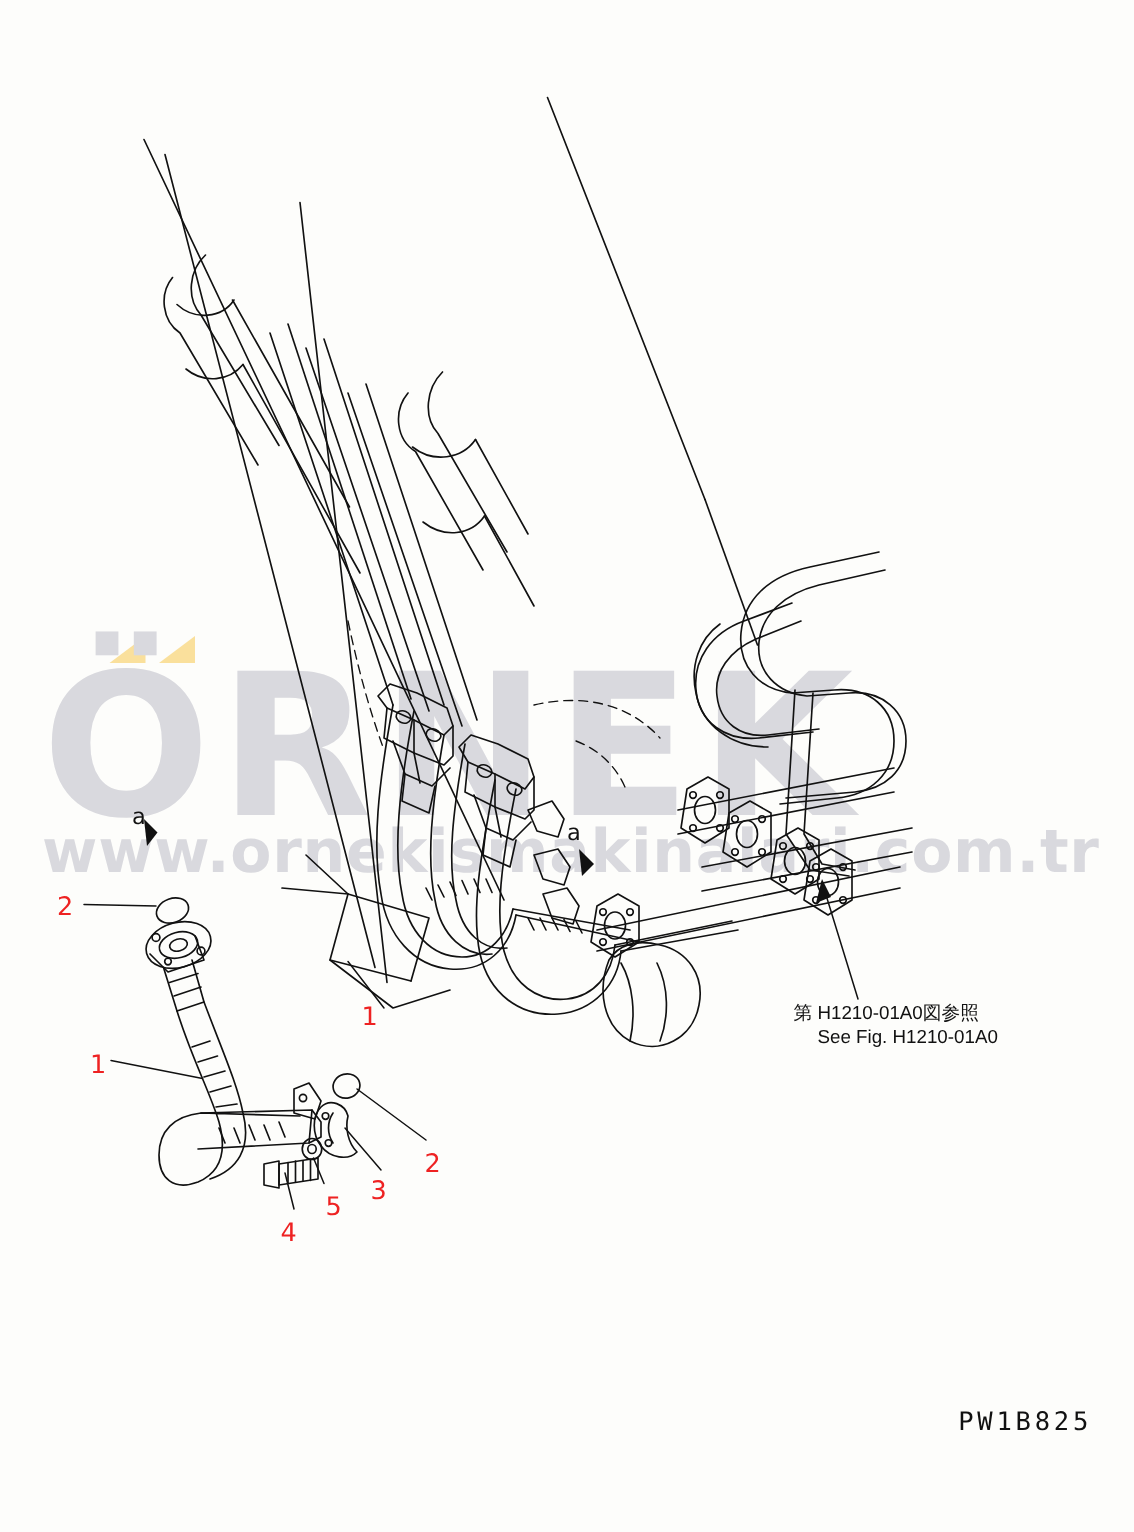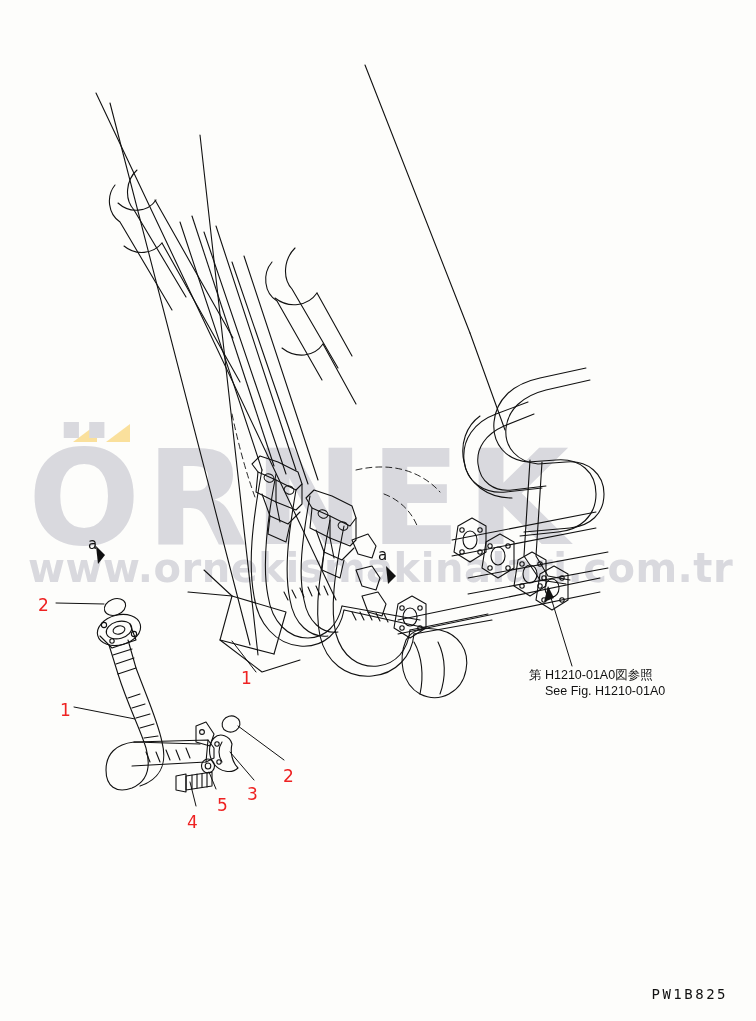--- a/index.html
+++ b/index.html
@@ -82,24 +82,23 @@
     line-height: 15px;
     white-space: pre;
     user-select: none;
   }
   #figure-code {
     position: absolute;
     right: 28px;
     top: 938px;
     color: #111111;
     font-family: "DejaVu Sans Mono", monospace;
-    font-size: 14px;
+    font-size: 17px;
     letter-spacing: 2.5px;
     user-select: none;
-    margin-top: 48px;
   }
   .marker-a {
     position: absolute;
     color: #111111;
     font-family: "DejaVu Sans", sans-serif;
     font-size: 15px;
     line-height: 1;
     user-select: none;
   }
 </style>

